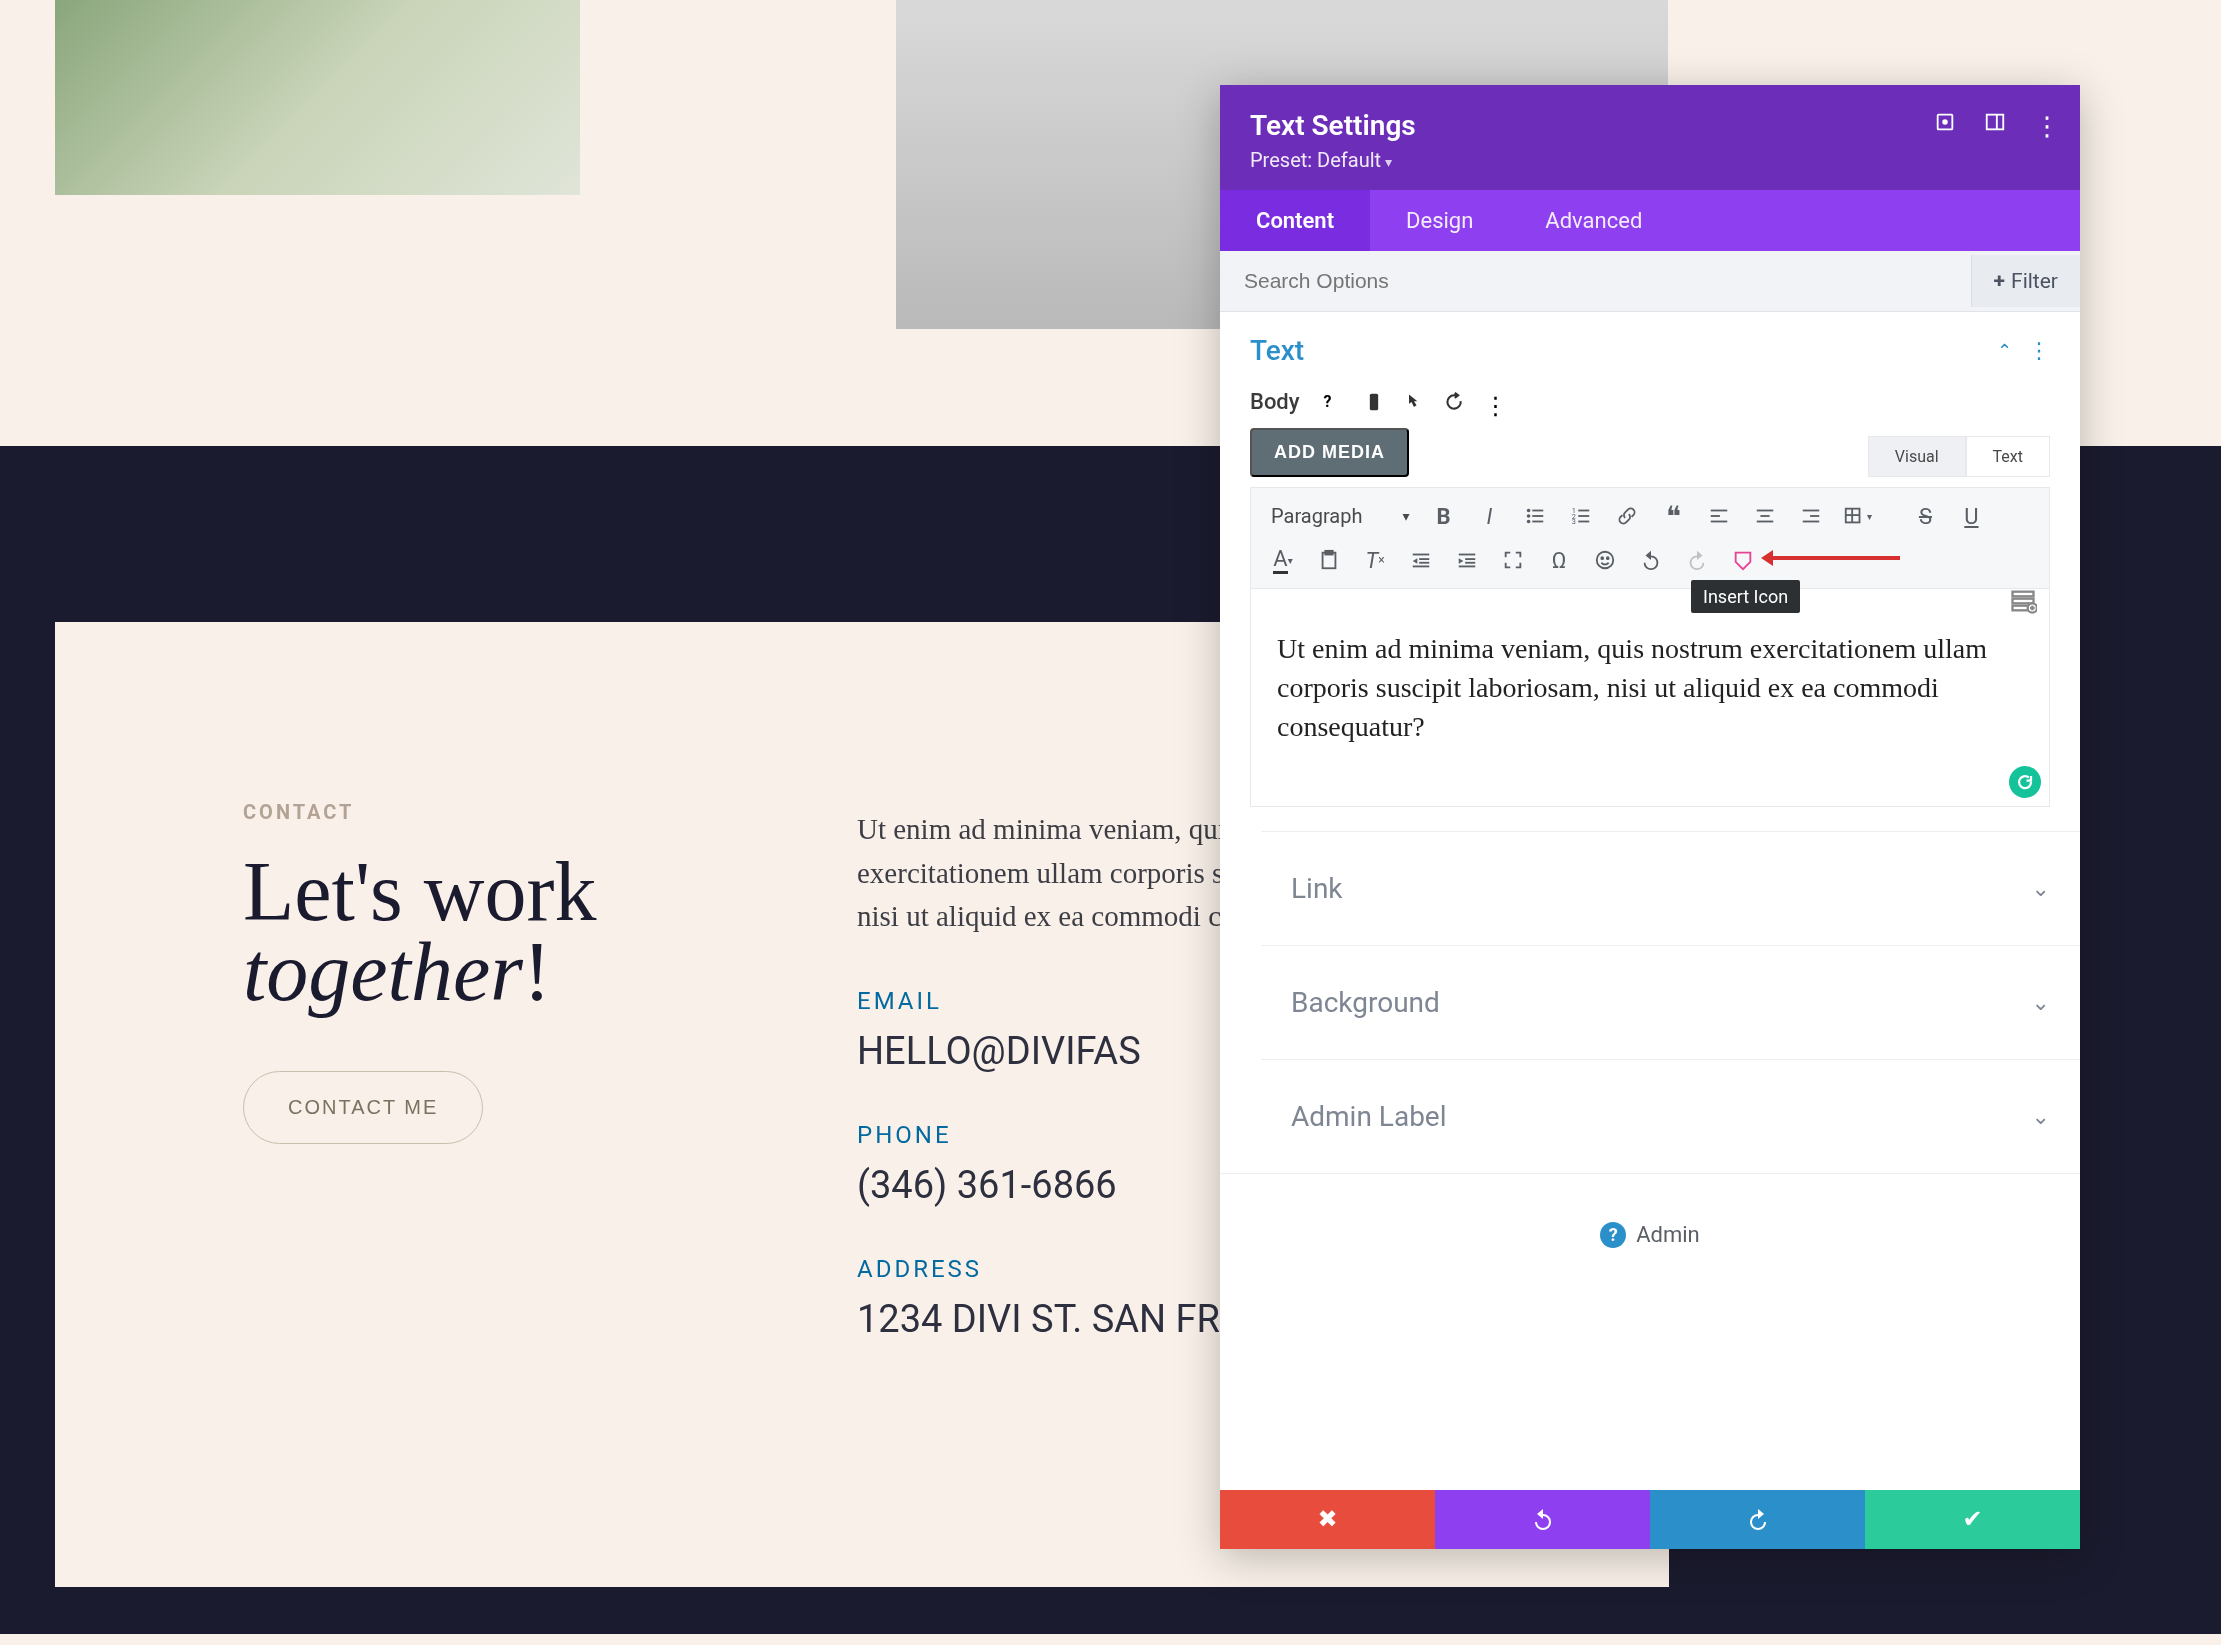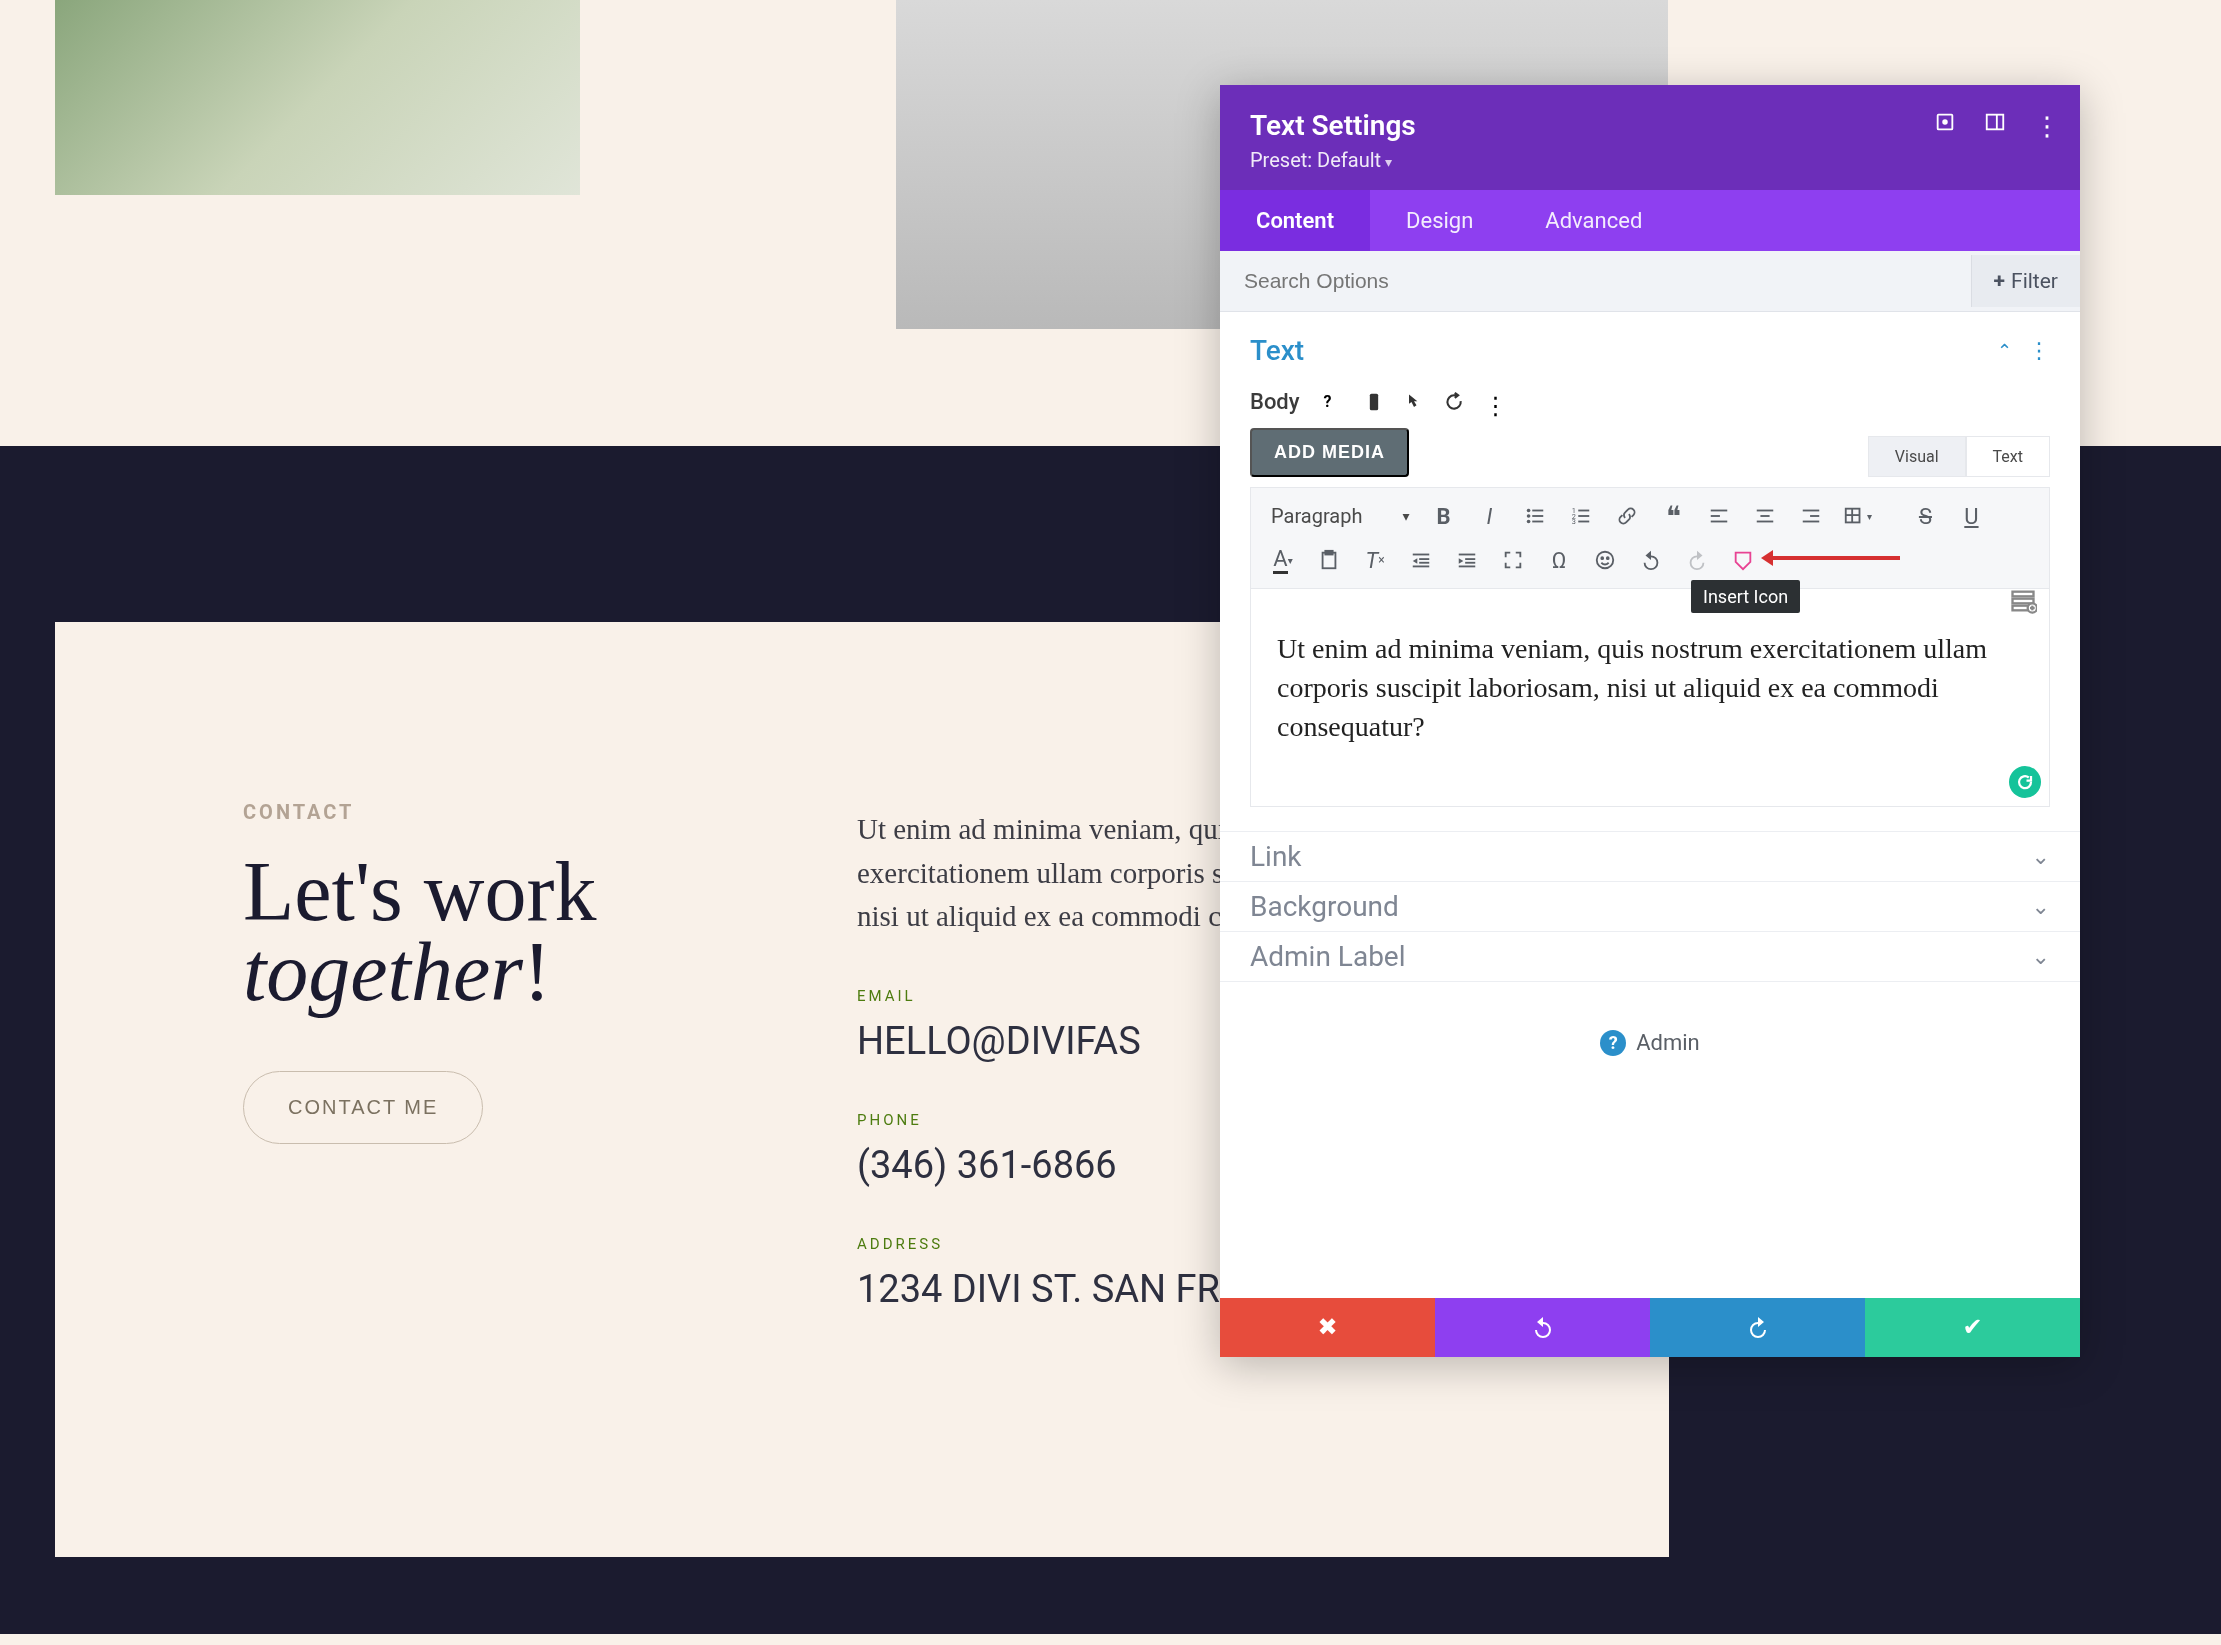--- a/index.html
+++ b/index.html
@@ -81,23 +81,23 @@
   cursor: pointer;
 }
 .contact-para {
   font-family: "Times New Roman", Georgia, serif;
   font-size: 29px;
   color: #3d3d45;
   line-height: 1.5;
   margin-bottom: 48px;
 }
 .field-label {
-  font-size: 15px;
+  font-size: 24px;
   letter-spacing: 3px;
-  color: #4d7c0f;
+  color: #0369a1;
   margin-bottom: 14px;
 }
 .field-value {
   font-size: 38px;
   color: #2e3040;
   margin-bottom: 48px;
   font-weight: 400;
 }
 
 
@@ -302,25 +302,26 @@
   width: 32px; height: 32px;
   border-radius: 50%;
   background: #15c39a;
   display: flex;
   align-items: center;
   justify-content: center;
 }
 
 .accordion {
   border-top: 1px solid #eceef2;
-  padding: 8px 30px;
+  padding: 40px 30px;
   display: flex;
   justify-content: space-between;
   align-items: center;
   cursor: pointer;
+  margin-left: 41px;
 }
 .accordion-title { font-size: 28px; color: #7f8693; }
 .accordion-chevron { color: #7f8693; font-size: 22px; }
 
 .panel-spacer {
   border-top: 1px solid #eceef2;
   flex: 1;
   display: flex;
   align-items: flex-start;
   justify-content: center;

